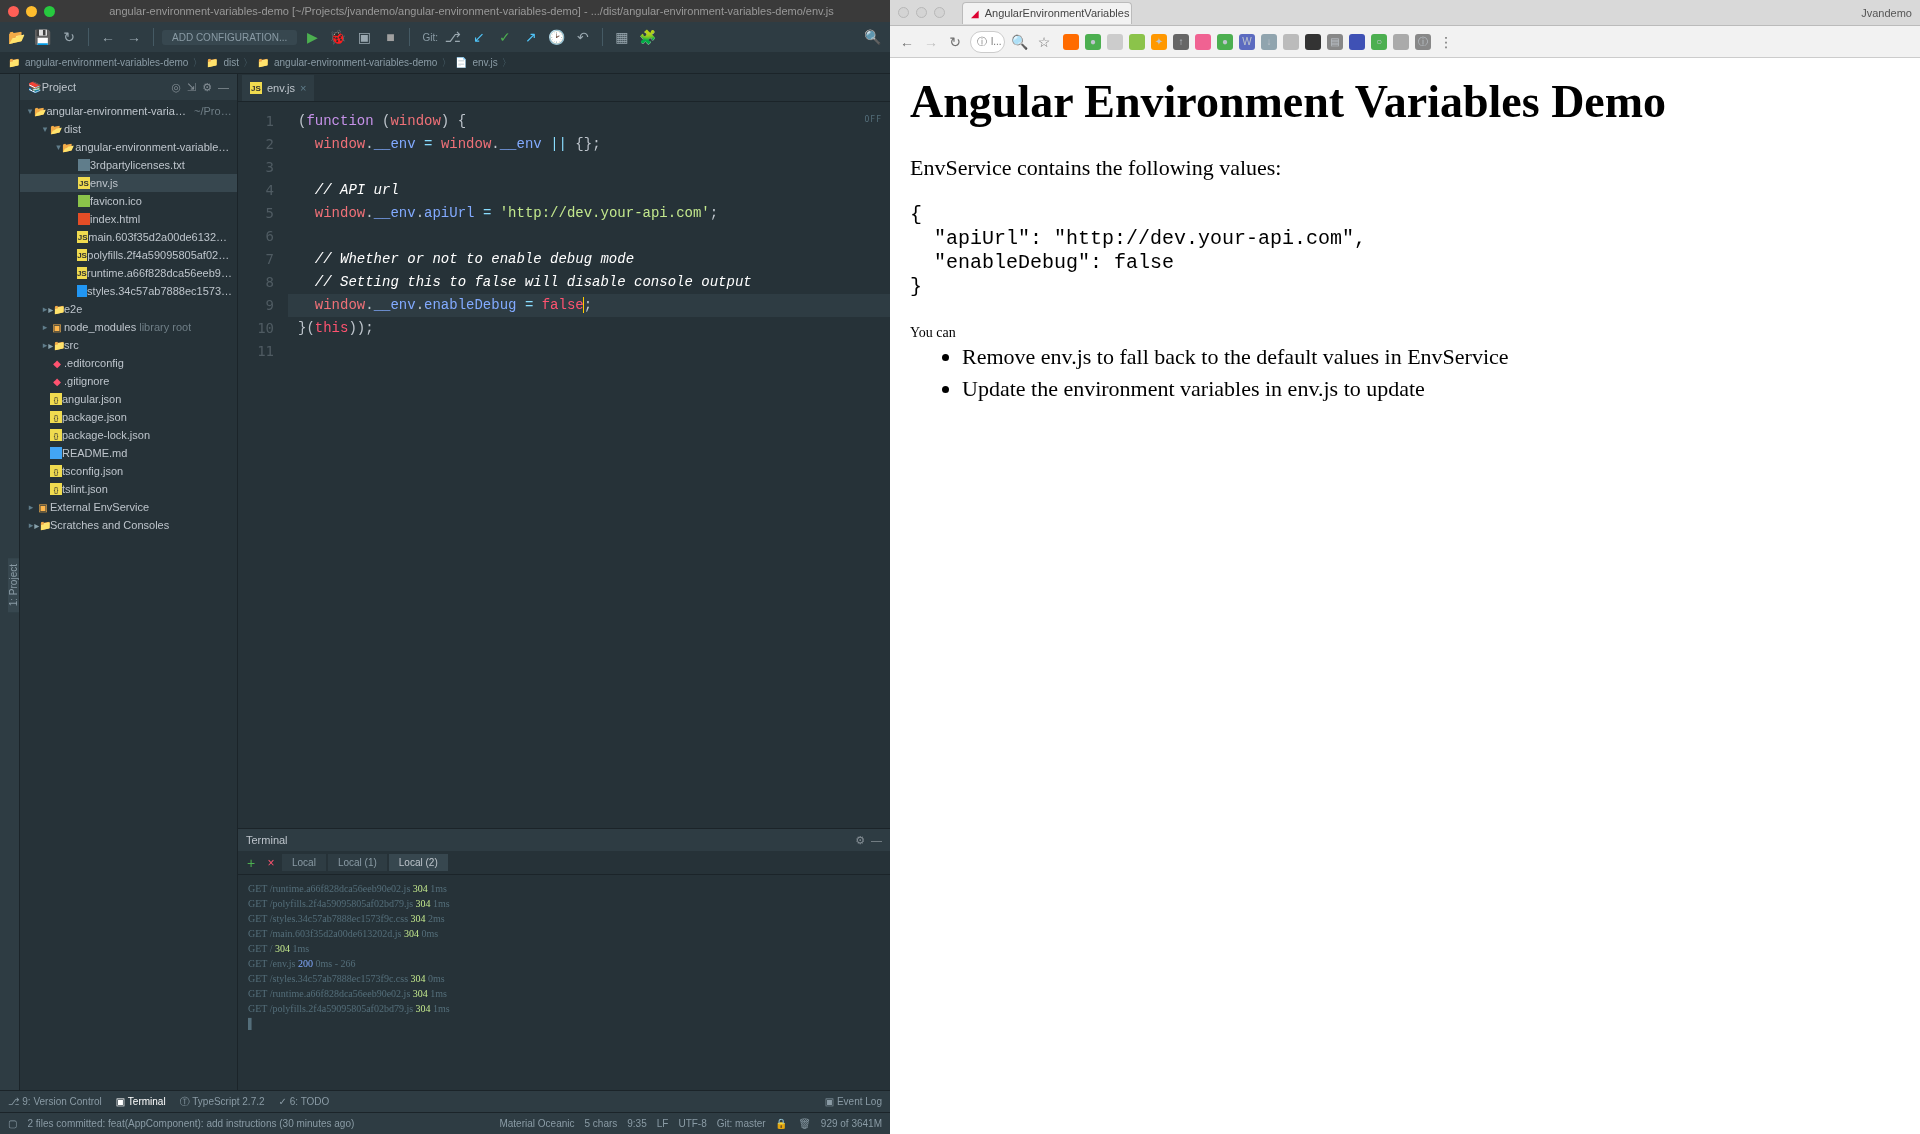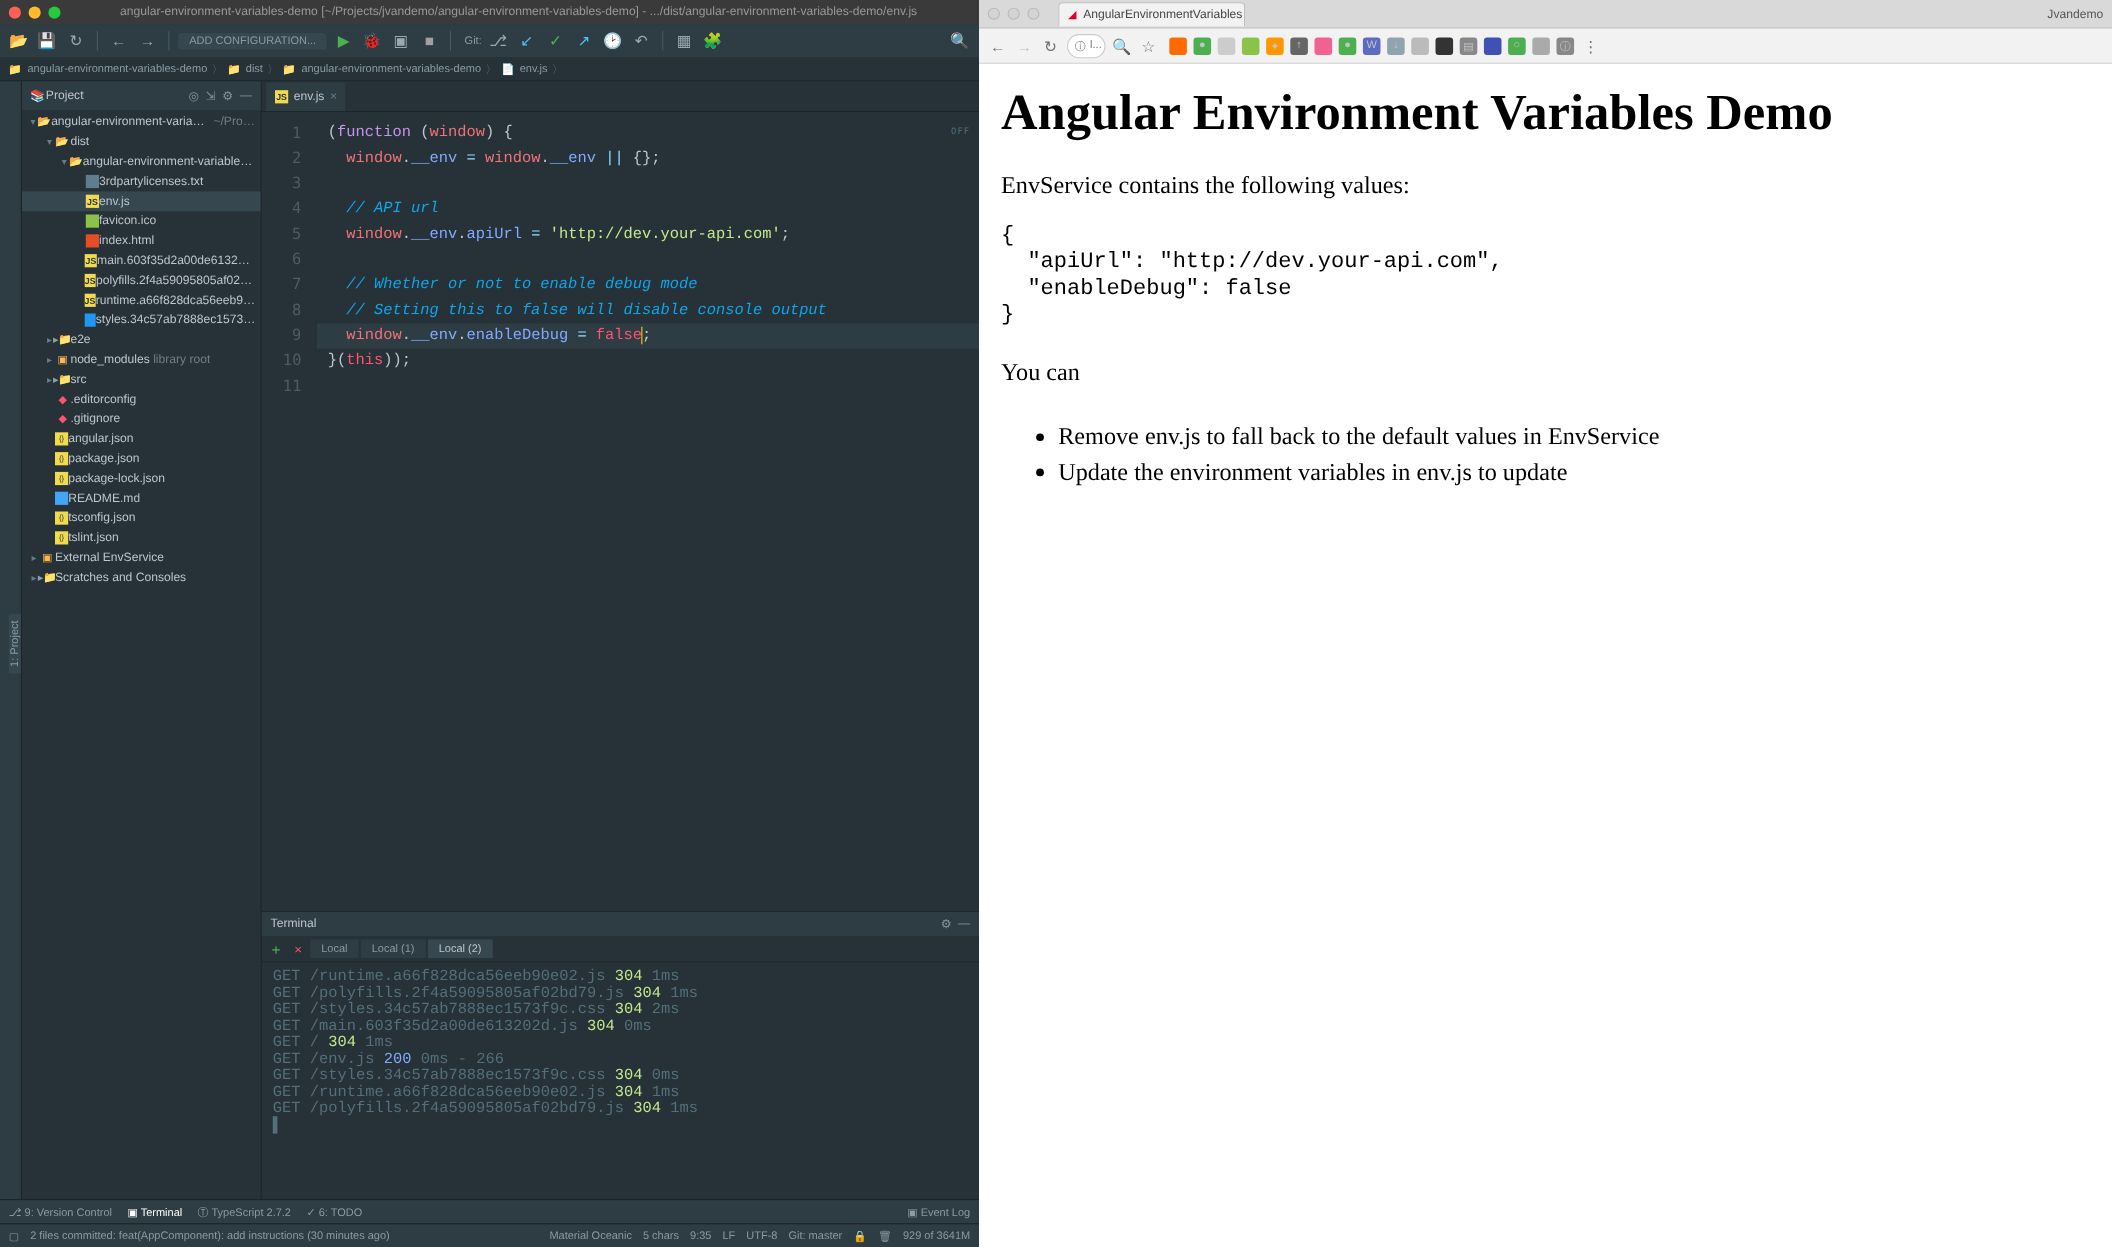--- a/index.html
+++ b/index.html
@@ -118,21 +118,21 @@
 }
 .gutter{
   width:50px;background:#263238;color:#4f5b62;text-align:right;padding:8px 14px 0 0;
   user-select:none;
 }
 .code{flex:1;padding:8px 0 0 10px;color:#bec5cc;white-space:pre;position:relative}
 .code .hl-line{position:absolute;left:0;right:0;height:23px;background:#2e3c43;z-index:0}
 .code pre{position:relative;z-index:1;font-family:Liberation Mono, monospace}
 .k-key{color:#c792ea}.k-fn{color:#82aaff}.k-id{color:#f07178}
 .k-op{color:#89ddff}.k-str{color:#c3e88d}.k-bool{color:#ff5370}
-.k-this{color:#ff5370}.k-cm{color:#0ea5e9;font-style:italic}
+.k-this{color:#ff5370}.k-cm{color:#ffffff;font-style:italic}
 .caret{border-left:1px solid #ffcc00;margin-left:-1px;animation:none}
 .code-footer{
   height:20px;background:#2e3c43;color:#647781;font-size:10px;
   display:flex;align-items:center;padding-left:50px;font-style:italic;
 }
 .off-indicator{position:absolute;top:6px;right:8px;font-size:8px;color:#546e7a;letter-spacing:1px}
 
 .terminal-wrap{display:flex;flex-direction:column;height:262px;border-top:1px solid #1b2429}
 .term-header{
   height:22px;background:#2e3c43;display:flex;align-items:center;padding:0 8px;
@@ -144,21 +144,21 @@
   height:24px;background:#263238;display:flex;align-items:center;gap:2px;padding:0 4px;
   border-bottom:1px solid #1b2429;
 }
 .term-add{width:18px;text-align:center;color:#4caf50;font-size:14px}
 .term-close{width:18px;text-align:center;color:#ff5370;font-size:12px}
 .term-tab{
   padding:3px 10px;font-size:10px;color:#8a9ba5;background:#2e3c43;
 }
 .term-tab.active{background:#37474f;color:#bec5cc}
 .term-body{
-  flex:1;background:#263238;font-family:Liberation Mono, monospace;font-size:14px;
+  flex:1;background:#263238;font-family:Liberation Serif, serif;font-size:10px;
   padding:6px 10px;line-height:15px;overflow:hidden;
 }
 .term-line{color:#546e7a;white-space:pre}
 .term-code{color:#c3e88d}
 .term-time{color:#546e7a}
 .term-200{color:#82aaff}
 
 .tool-strip{
   height:22px;background:#2e3c43;display:flex;align-items:center;padding:0 8px;
   font-size:10px;color:#8a9ba5;gap:14px;border-top:1px solid #1b2429;
@@ -200,21 +200,21 @@
 .page{
   flex:1;background:#fff;padding:18px 20px;color:#000;
   font-family:"Times New Roman",serif;overflow:auto;
 }
 .page h1{font-size:46px;font-weight:bold;line-height:1.15;margin-bottom:26px}
 .page p.intro{font-size:22px;margin-bottom:22px}
 .page pre.json{
   font-family:"Courier New",monospace;font-size:20px;line-height:1.2;
   white-space:pre;margin-bottom:26px;
 }
-.page p.youcan{font-size:22px;margin-bottom:32px}
+.page p.youcan{font-size:14px;margin-bottom:2px}
 .page ul{font-size:22px;padding-left:52px;line-height:1.3}
 .page ul li{margin-bottom:4px}
 </style>
 </head>
 <body>
 
 <div class="ide">
 
   <div class="mac-titlebar">
     <div class="traffic">

